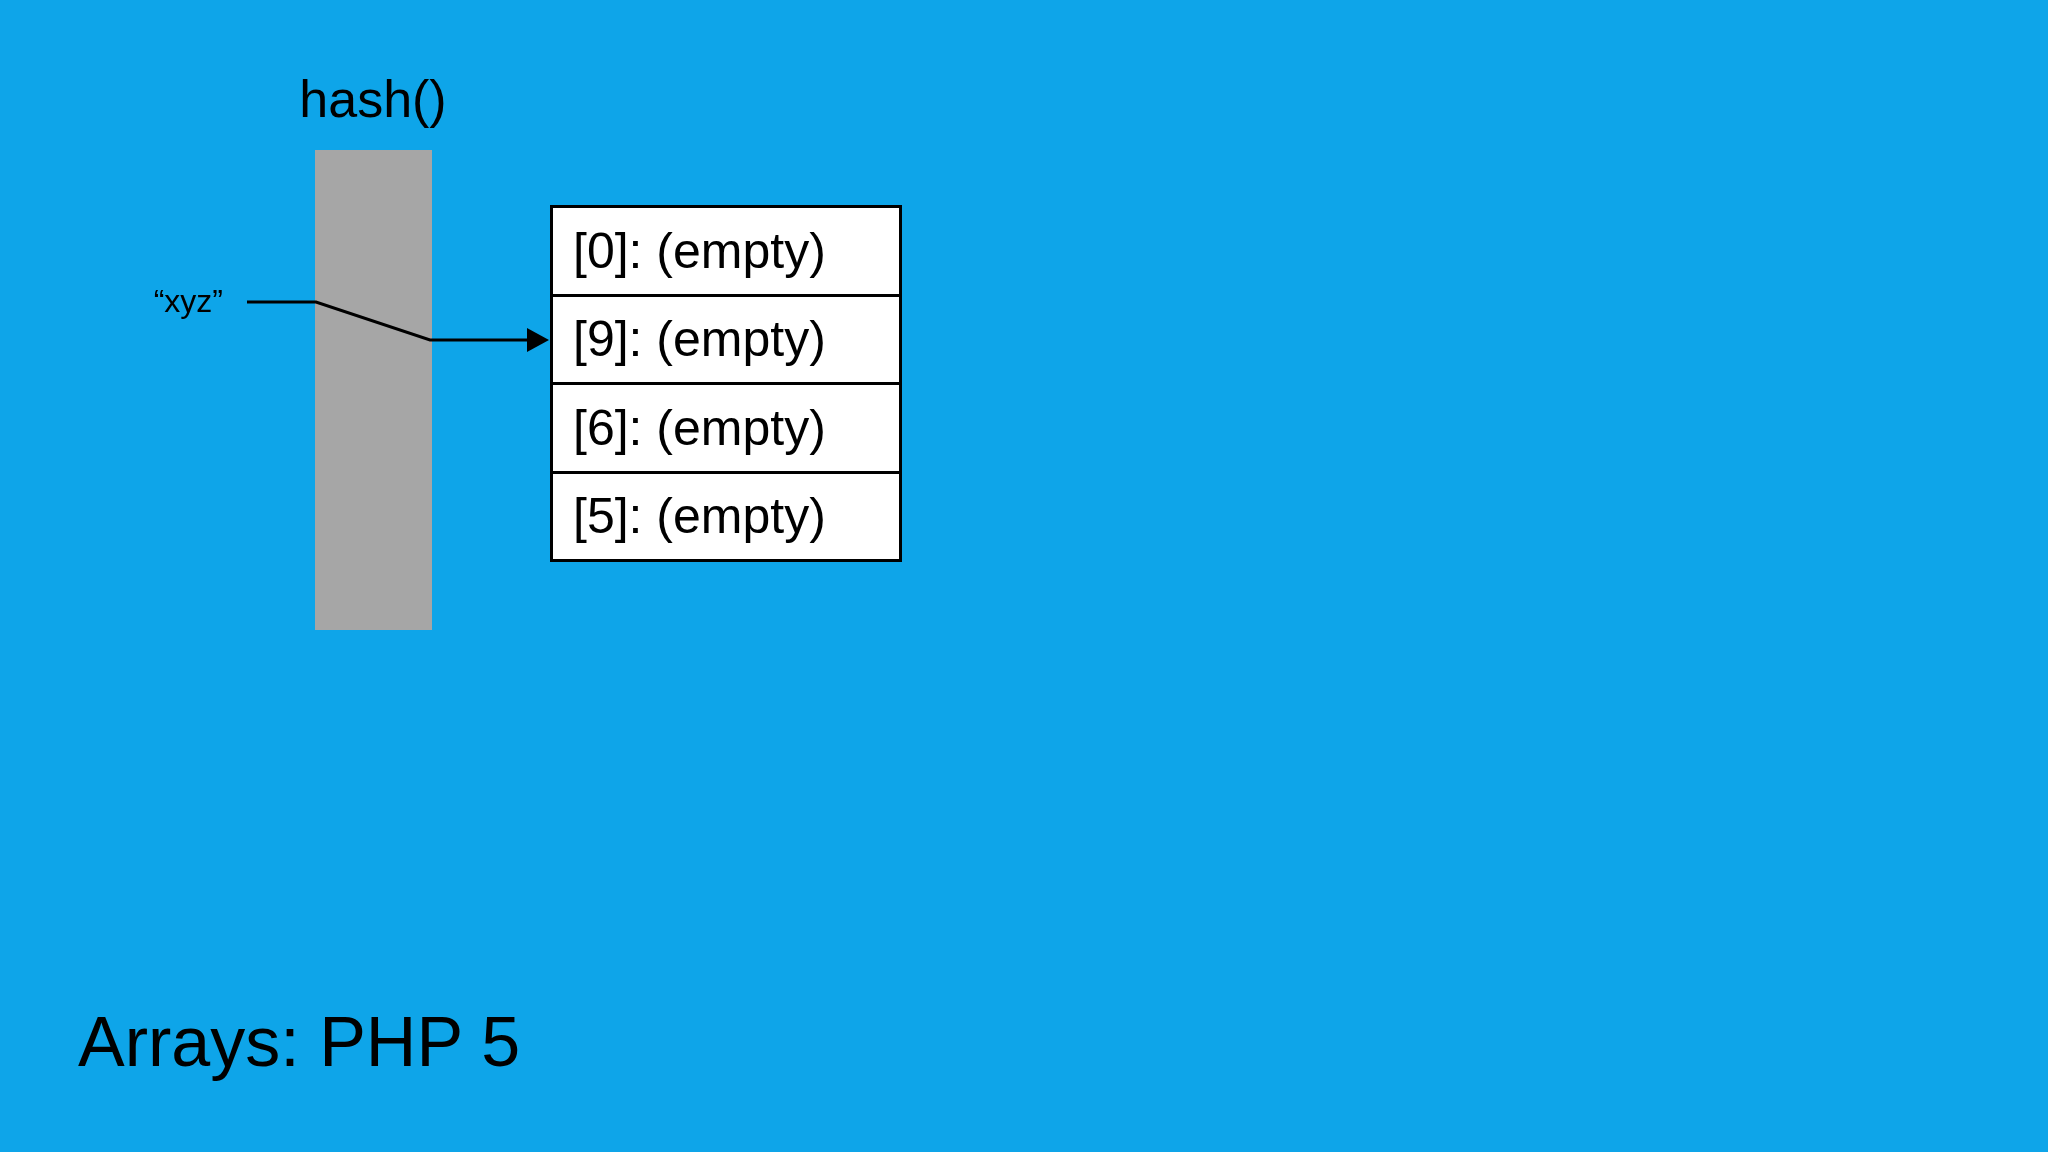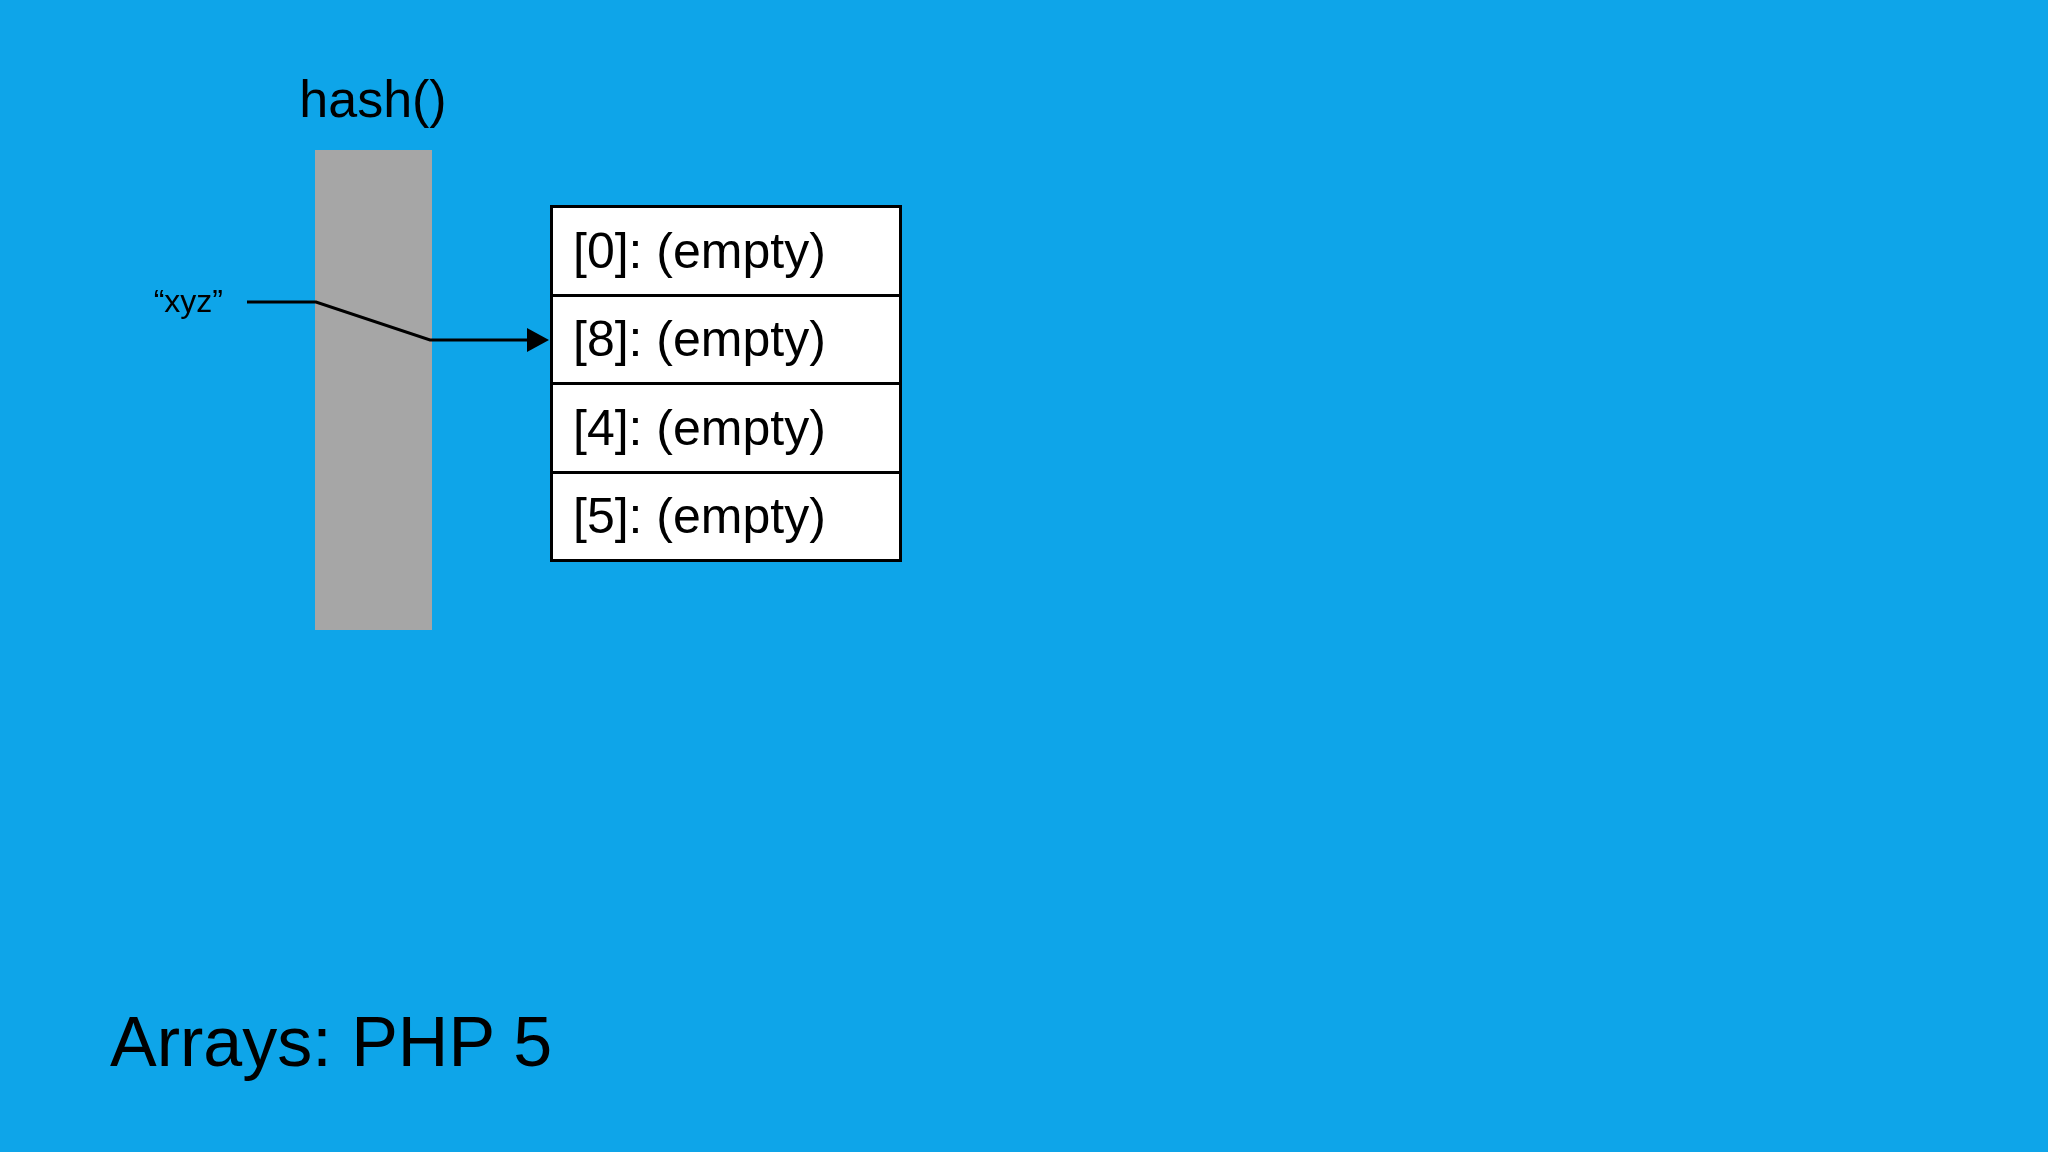--- a/index.html
+++ b/index.html
@@ -74,21 +74,21 @@
     font-size: 50px;
     color: #000000;
     white-space: nowrap;
     box-sizing: border-box;
   }
   .array-row + .array-row {
     border-top: 3px solid #000000;
   }
   .slide-title {
     position: absolute;
-    left: 110px;
+    left: 78px;
     top: 1000px;
     font-size: 70px;
     line-height: 84px;
     color: #000000;
     white-space: nowrap;
     text-align: center;
   }
 </style>
 </head>
 <body>
@@ -101,20 +101,20 @@
 
   <div class="input-label">“xyz”</div>
 
   <svg class="connector-svg" viewBox="0 0 2048 1152" xmlns="http://www.w3.org/2000/svg">
     <polyline points="247,302 316,302 430,340 528,340" fill="none" stroke="#000000" stroke-width="3"></polyline>
     <polygon points="527,328 549,340 527,352" fill="#000000" stroke="none"></polygon>
   </svg>
 
   <div class="array-box">
     <div class="array-row">[0]: (empty)</div>
-    <div class="array-row">[8]: (empty)</div>
-    <div class="array-row">[4]: (empty)</div>
+    <div class="array-row">[9]: (empty)</div>
+    <div class="array-row">[6]: (empty)</div>
     <div class="array-row">[5]: (empty)</div>
   </div>
 
   <div class="slide-title">Arrays: PHP 5</div>
 
 </div>
 
 </body></html>

